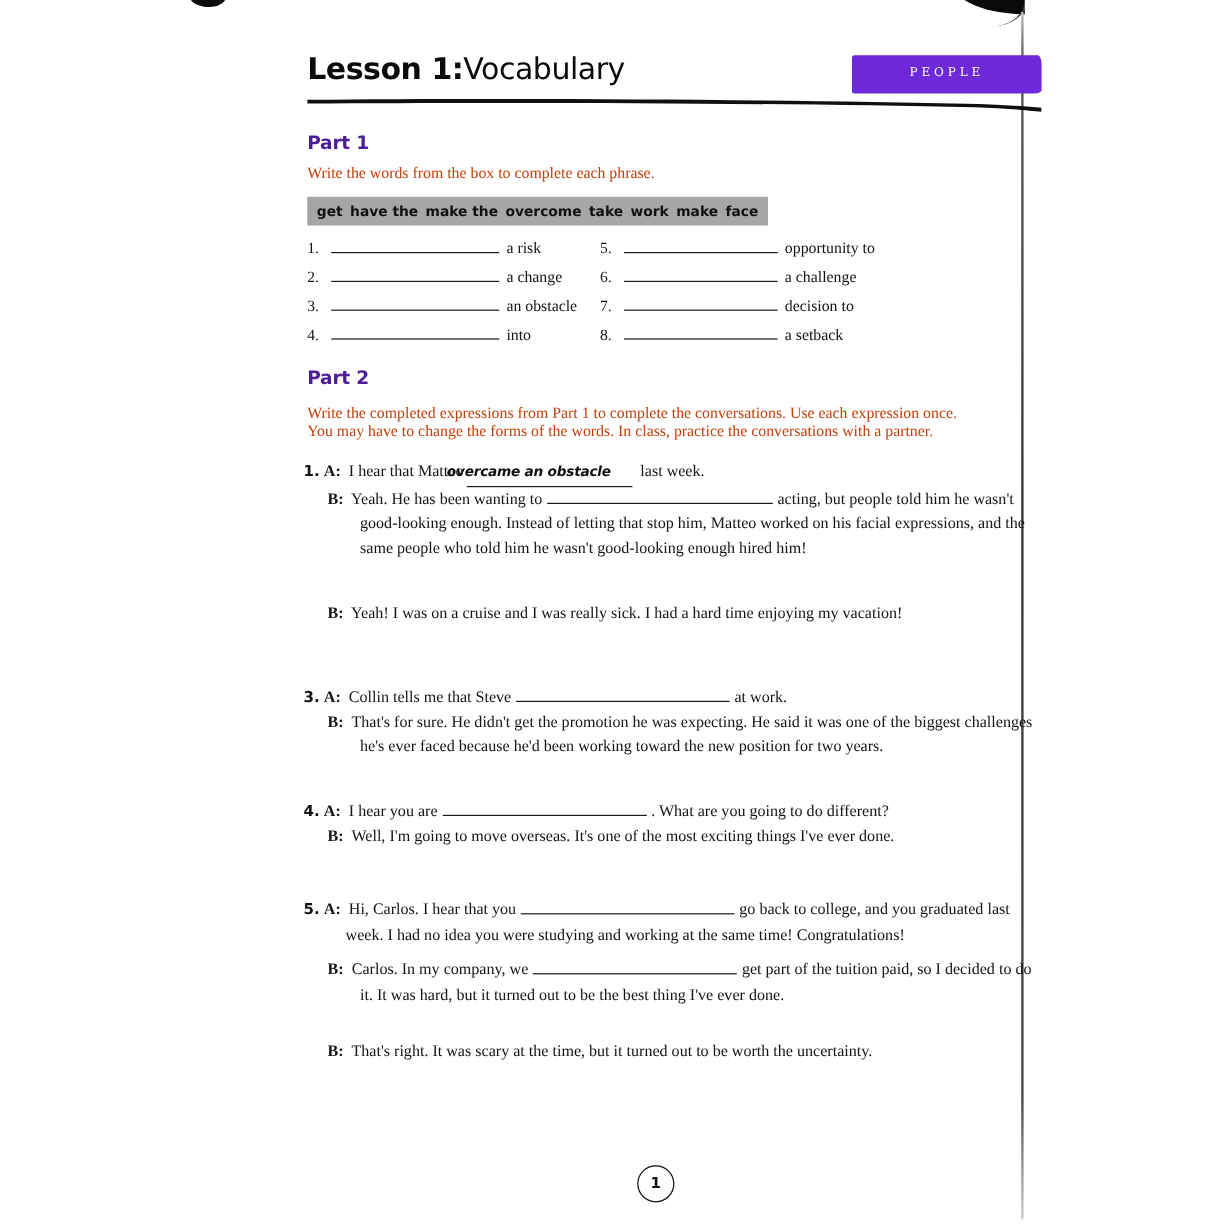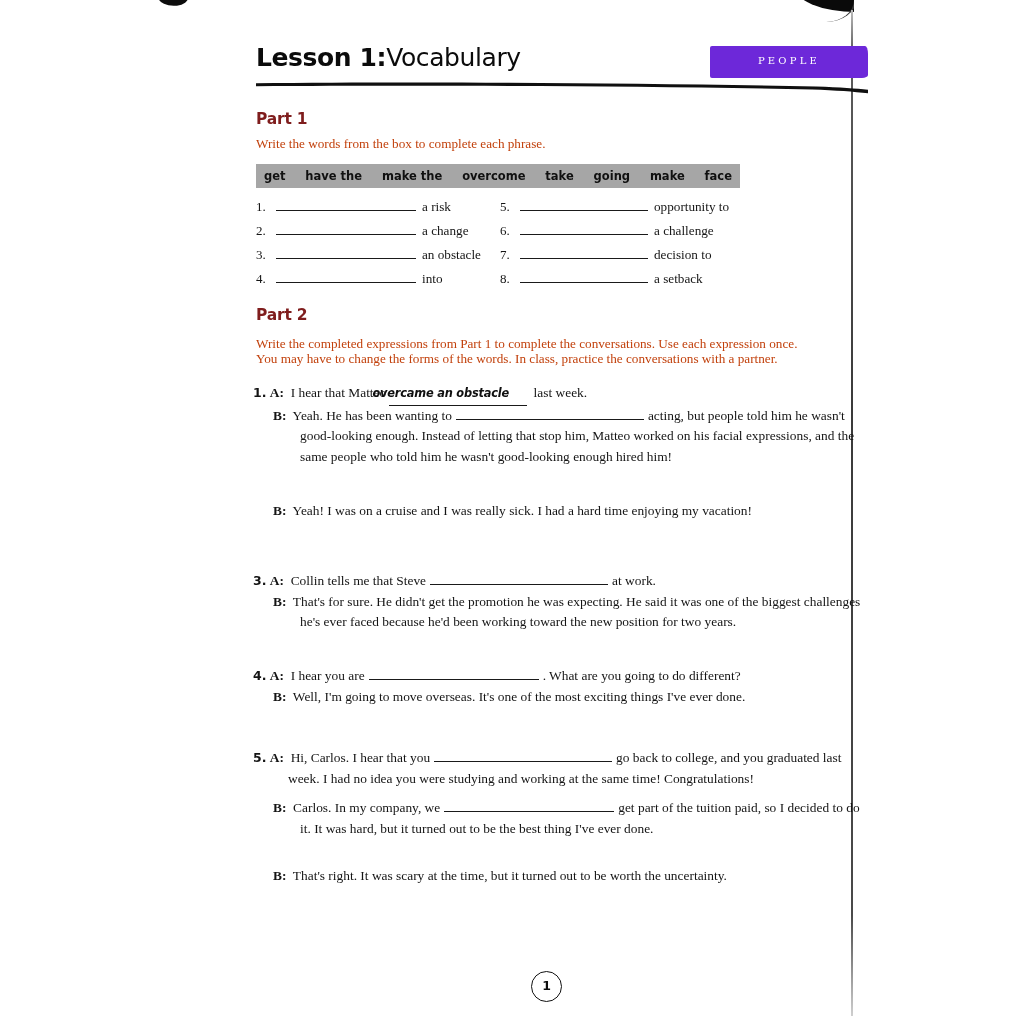--- a/index.html
+++ b/index.html
@@ -107,36 +107,36 @@
     left: 208px; top: 80px;
     width: 612px; height: 14px;
   }
   .title-rule svg { display: block; }
 
   .part-head {
     position: absolute;
     font-family: "DejaVu Sans", sans-serif;
     font-weight: bold;
     font-size: 15.5px;
-    color: #7f1d1d;
+    color: #4c1d95;
     letter-spacing: -0.2px;
   }
   .instr {
     position: absolute;
     font-family: "Liberation Serif", serif;
     font-size: 13.2px;
     line-height: 16px;
     color: #c2410c;
   }
 
   
   .word-box {
     position: absolute;
     left: 208px; top: 164px;
-    width: 484px; height: 24px;
+    width: 384px; height: 24px;
     background: #a6a6a6;
     display: flex;
     align-items: center;
     justify-content: space-between;
     padding: 0 8px;
     box-sizing: border-box;
     font-family: "DejaVu Sans", sans-serif;
     font-weight: bold;
     font-size: 11.5px;
     color: #101010;
@@ -247,21 +247,21 @@
 
   <div class="part-head" style="left:208px; top:110px;">Part 1</div>
   <div class="instr" style="left:208px; top:136px; width:600px;">Write the words from the box to complete each phrase.</div>
 
   <div class="word-box">
     <span class="w">get</span>
     <span class="w">have the</span>
     <span class="w">make the</span>
     <span class="w">overcome</span>
     <span class="w">take</span>
-    <span class="w">going</span>
+    <span class="w">work</span>
     <span class="w">make</span>
     <span class="w">face</span>
   </div>
 
   <div class="phrase-col" style="left:208px; top:198px;">
     <div class="phrase-row">
       <span class="num">1.</span>
       <span class="blank" style="width:140px;"></span>
       <span class="tail">a risk</span>
     </div>

